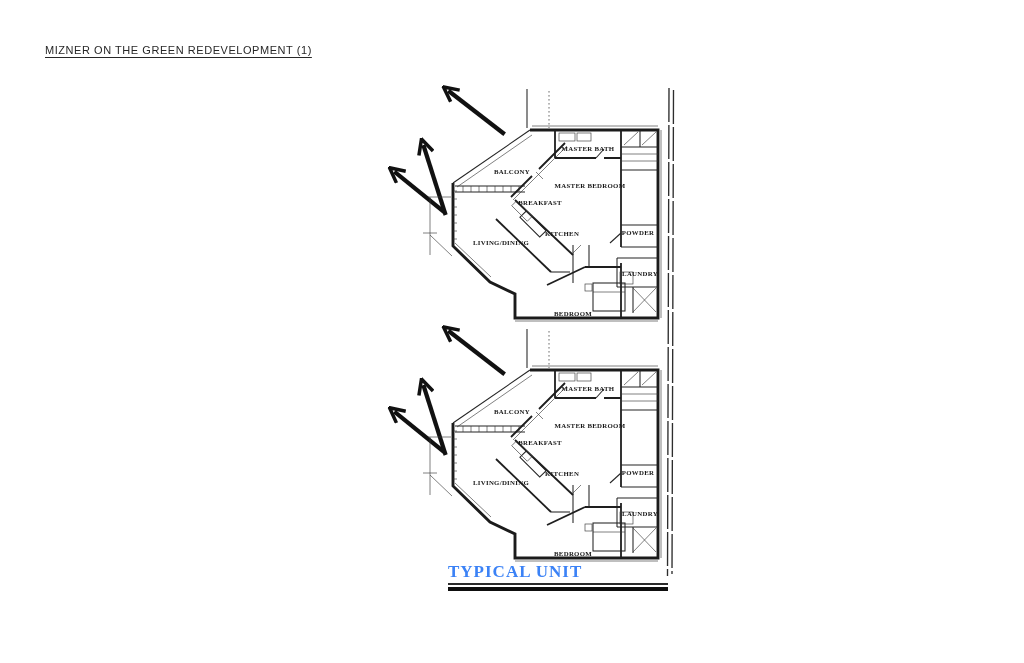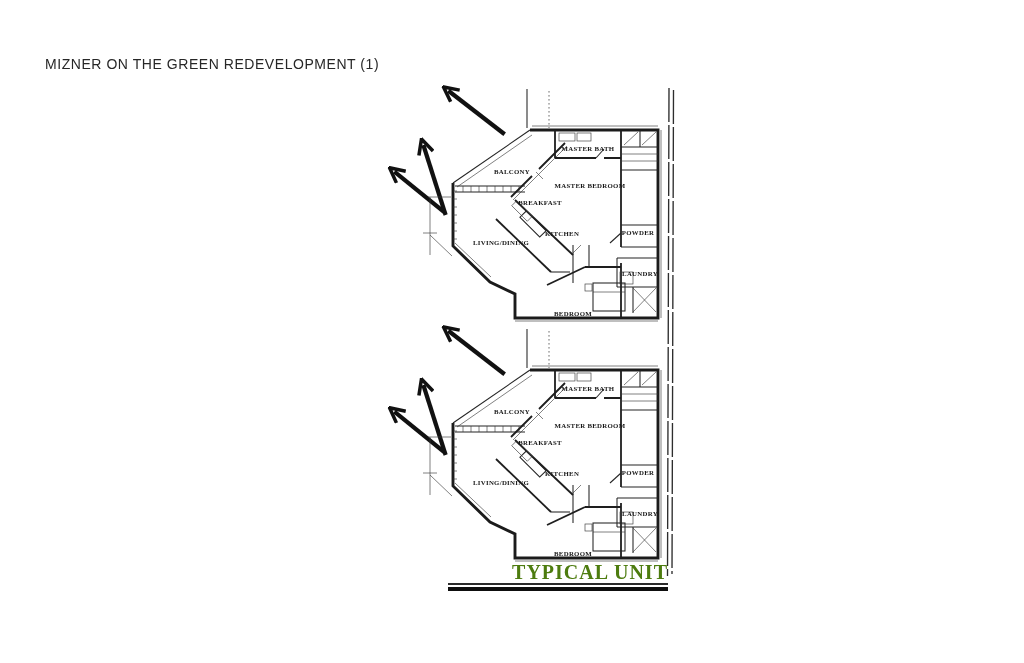--- a/index.html
+++ b/index.html
@@ -1,40 +1,40 @@
 <!DOCTYPE html>
 <html><head>
 <meta charset="utf-8">
 <style>
   html,body{margin:0;padding:0;background:#ffffff;}
   body{width:1024px;height:663px;position:relative;overflow:hidden;
        font-family:"Liberation Sans",sans-serif;}
   .page-title{
-    position:absolute;left:45px;top:56px;
-    font-size:14px;font-weight:400;color:#272727;letter-spacing:.55px;
-    text-underline-offset:3px;text-decoration-thickness:1.3px;
+    position:absolute;left:45px;top:44px;
+    font-size:11px;font-weight:400;color:#272727;letter-spacing:.55px;
+    text-decoration:underline;text-underline-offset:3px;text-decoration-thickness:1.3px;
     white-space:nowrap;
   }
   svg.plan-layer{position:absolute;left:0;top:0;}
   
   .w3{stroke:#1b1b1b;stroke-width:2.9;fill:none;stroke-linejoin:miter;}
   .w2{stroke:#1e1e1e;stroke-width:1.8;fill:none;}
   .w1{stroke:#242424;stroke-width:1.05;fill:none;}
   .t {stroke:#3c3c3c;stroke-width:.65;fill:none;}
   .dash{stroke:#4a4a4a;stroke-width:.8;fill:none;stroke-dasharray:1.6 2.4;}
   .arrow{stroke:#111;stroke-width:4.2;fill:none;stroke-linecap:square;}
   .prop{stroke:#2d2d2d;stroke-width:1.35;fill:none;stroke-dasharray:34 3;}
   .room-label{
     font-family:"Liberation Serif",serif;font-size:6.8px;font-weight:700;
     fill:#171717;letter-spacing:.3px;text-anchor:middle;
   }
   .caption-block{position:absolute;left:448px;top:562px;width:220px;}
   .caption-text{
-    font-family:"Liberation Serif",serif;font-weight:bold;font-size:20px;
-    letter-spacing:1px;color:#4d7c0f;line-height:20px;white-space:nowrap;text-align:right;
+    font-family:"Liberation Serif",serif;font-weight:bold;font-size:17px;
+    letter-spacing:1px;color:#3b82f6;line-height:20px;white-space:nowrap;
   }
   .caption-rule{height:1.5px;background:#2b2b2b;margin-top:1px;}
   .caption-bar{height:4.5px;background:#0e0e0e;margin-top:2px;}
 </style>
 </head>
 <body>
 
 <div class="page-title">MIZNER ON THE GREEN REDEVELOPMENT (1)</div>
 
 <svg class="plan-layer" width="1024" height="663" viewBox="0 0 1024 663">

